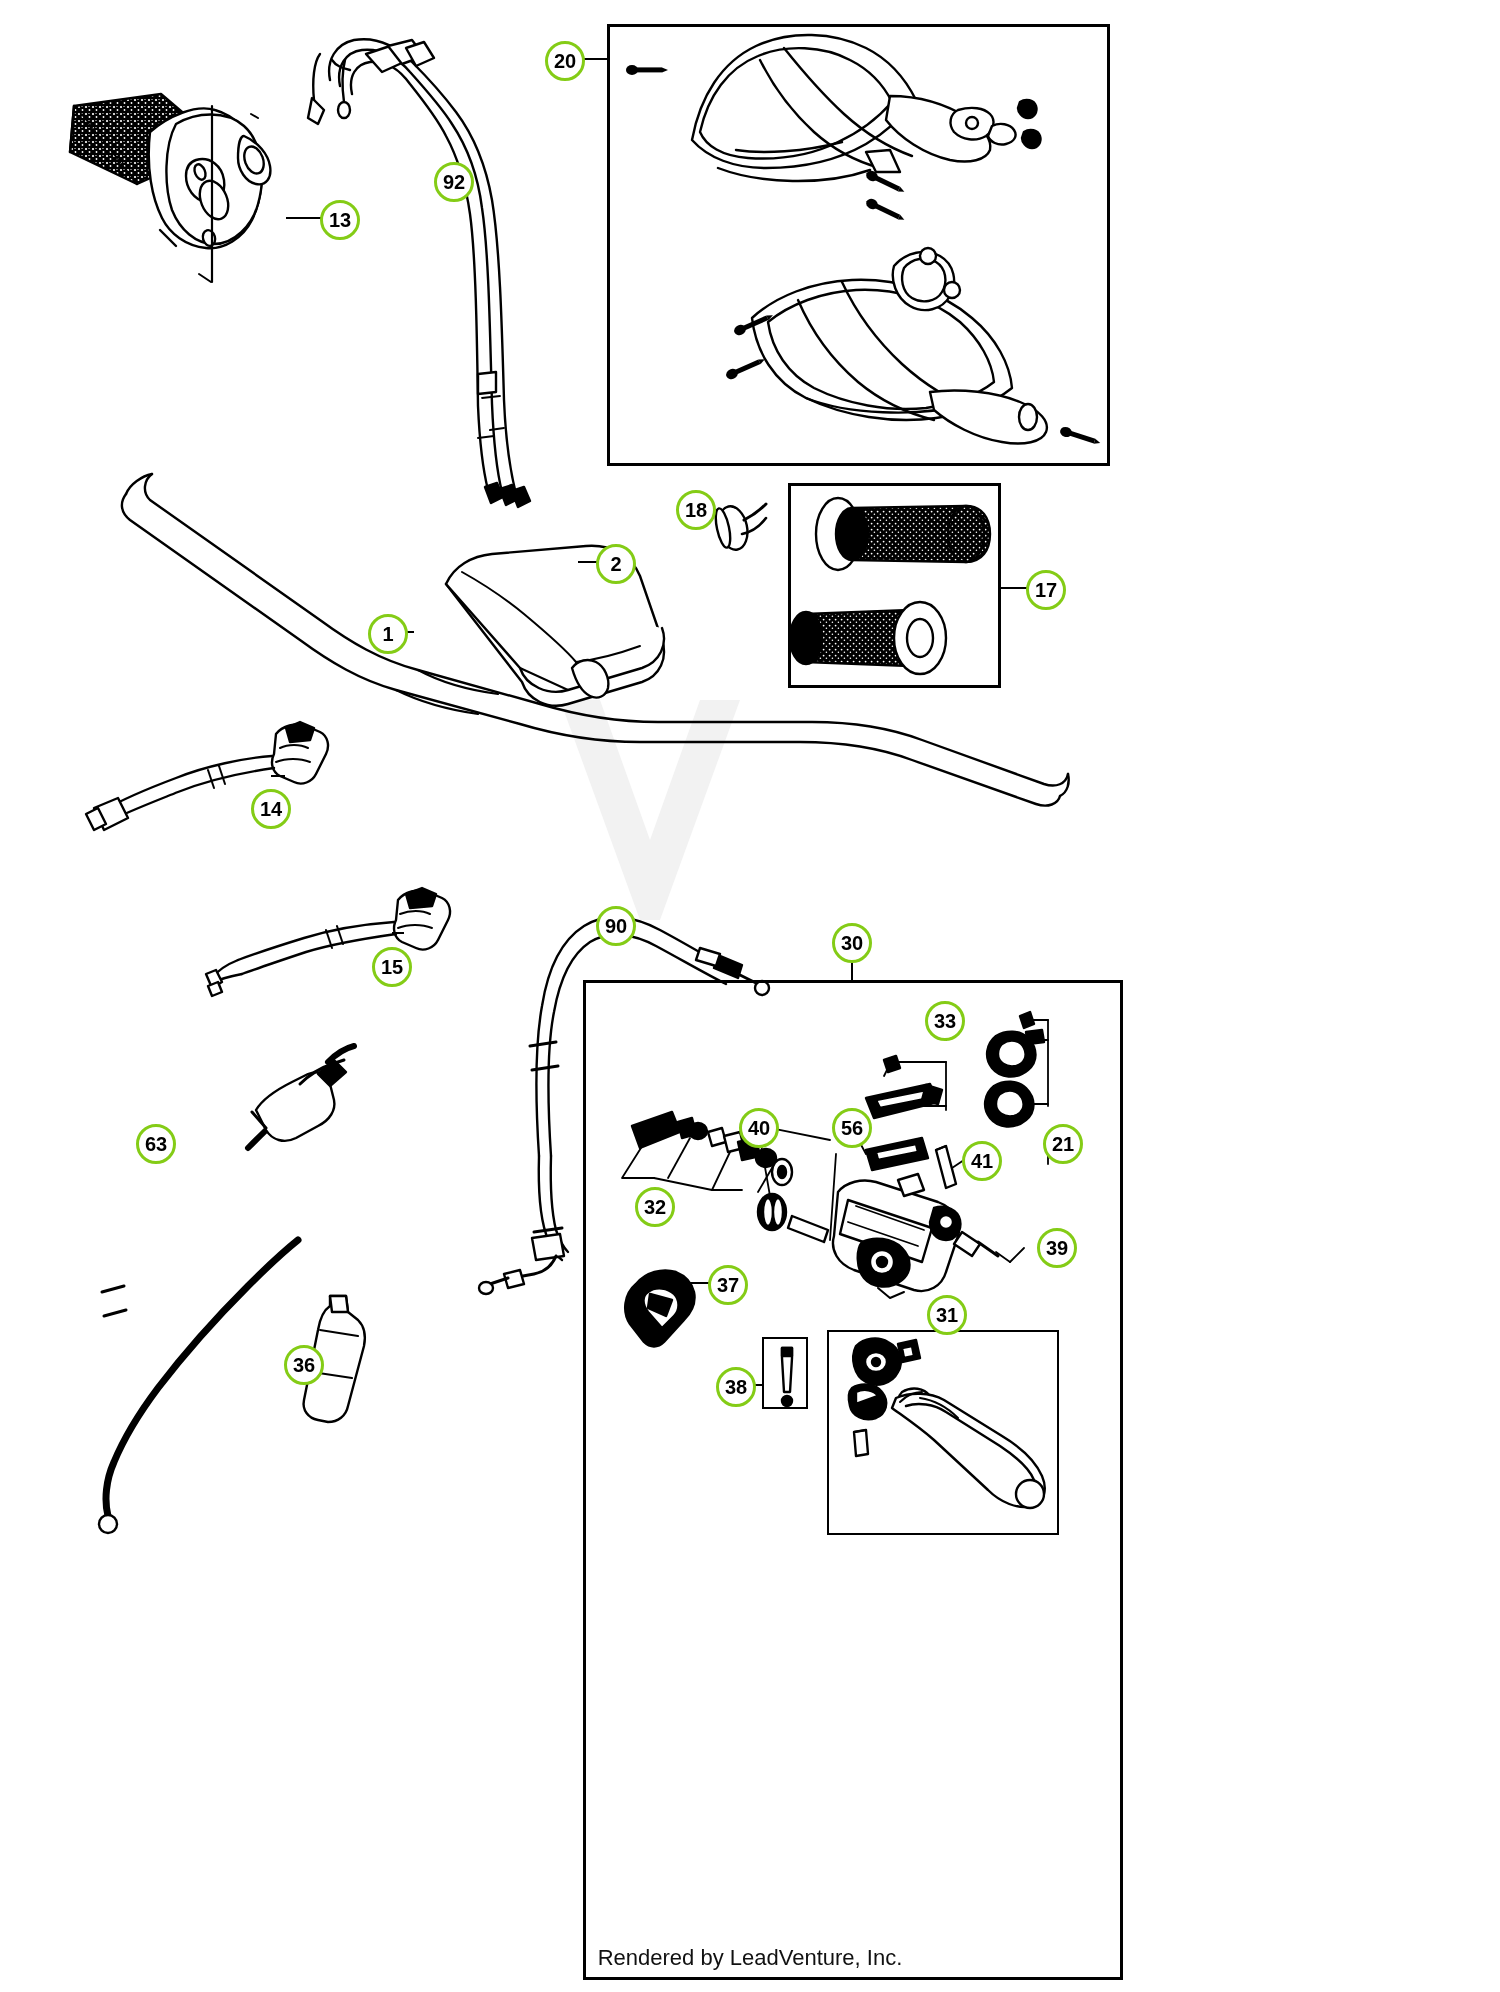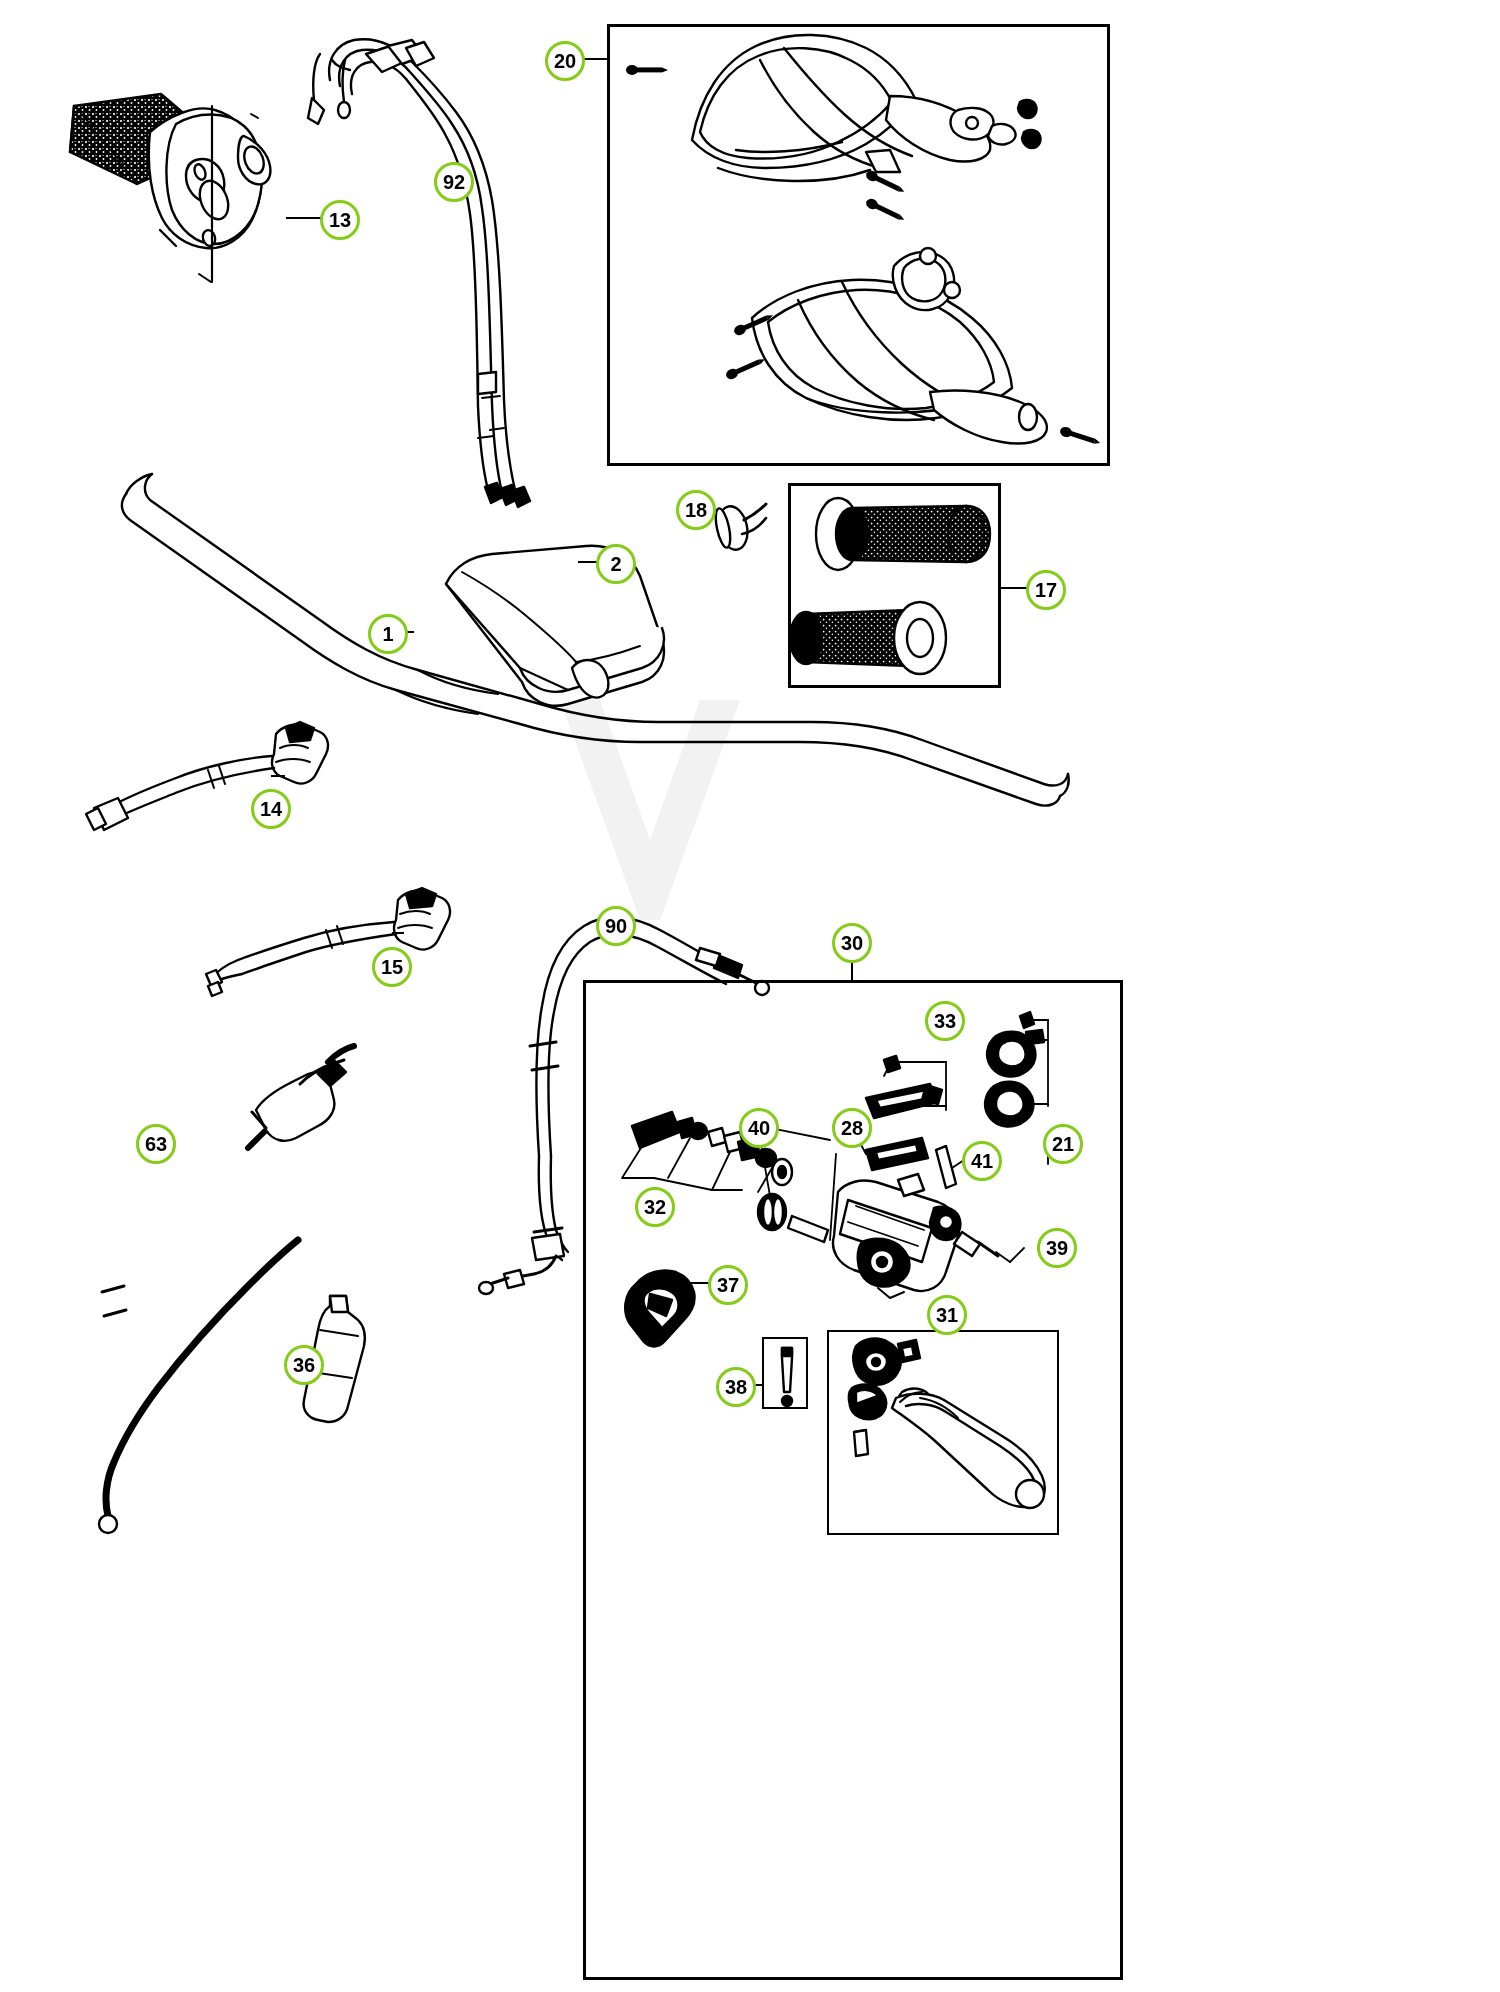--- a/index.html
+++ b/index.html
@@ -512,21 +512,21 @@
       <div class="balloon b-md" style="left: 925px; top: 1001px;">
         <span>33</span>
       </div>
       <div class="balloon b-md" style="left: 1043px; top: 1124px;">
         <span>21</span>
       </div>
       <div class="balloon b-md" style="left: 739px; top: 1108px;">
         <span>40</span>
       </div>
       <div class="balloon b-md" style="left: 832px; top: 1108px;">
-        <span>28</span>
+        <span>56</span>
       </div>
       <div class="balloon b-md" style="left: 962px; top: 1141px;">
         <span>41</span>
       </div>
       <div class="balloon b-md" style="left: 635px; top: 1187px;">
         <span>32</span>
       </div>
       <div class="balloon b-md" style="left: 1037px; top: 1228px;">
         <span>39</span>
       </div>
@@ -540,14 +540,15 @@
         <span>38</span>
       </div>
       <div class="balloon b-md" style="left: 136px; top: 1124px;">
         <span>63</span>
       </div>
       <div class="balloon b-md" style="left: 284px; top: 1345px; justify-content: center;">
         <span>36</span>
       </div>
     </div>
 
+  <div class="footer">Rendered by LeadVenture, Inc.</div>
 
 </div>
 
 </body></html>

